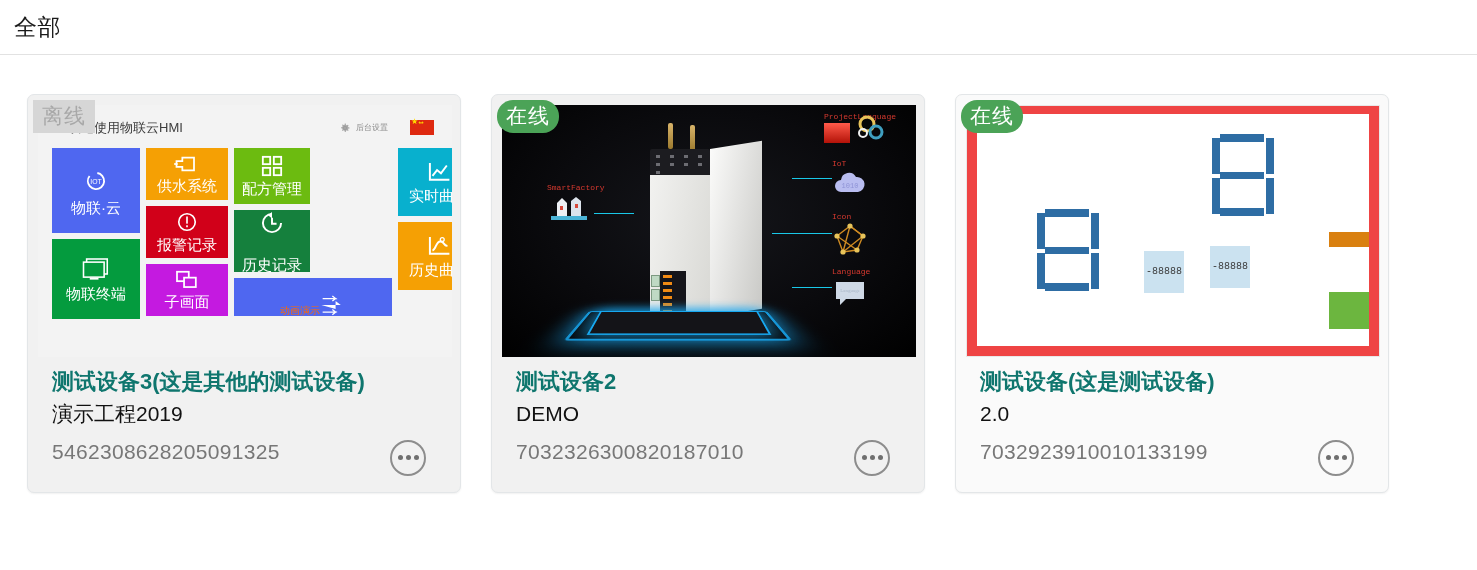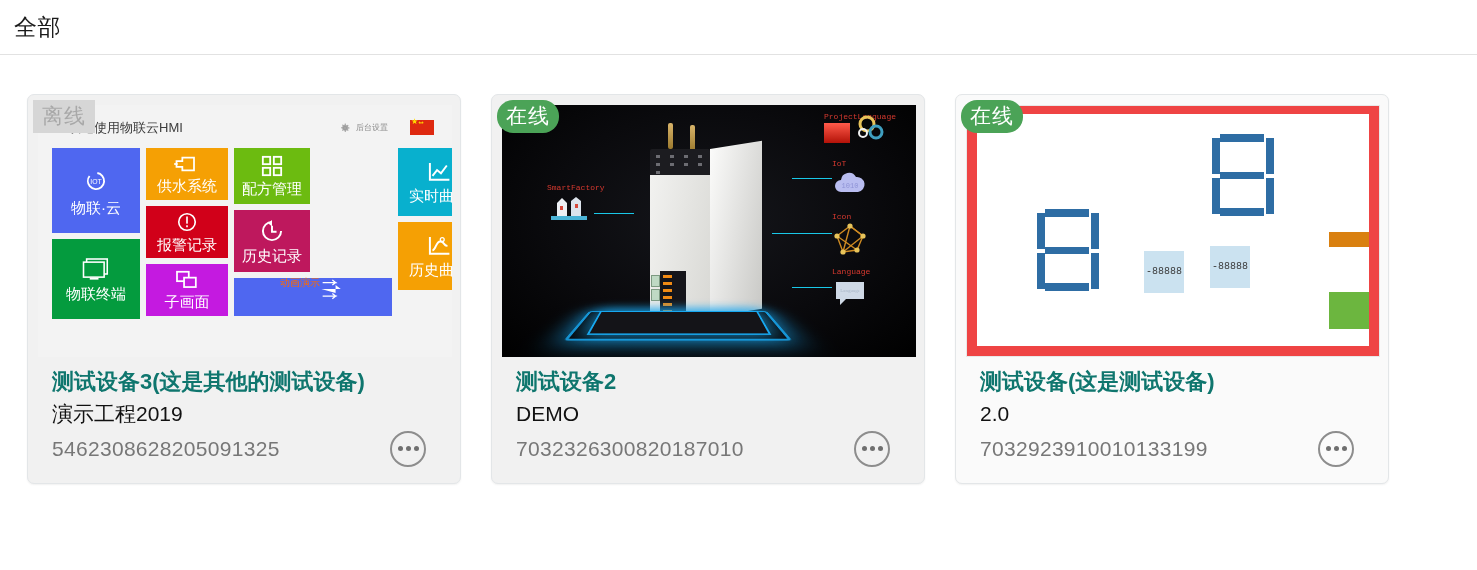--- a/index.html
+++ b/index.html
@@ -77,24 +77,23 @@
     white-space: nowrap;
   }
   .dev-sub {
     font-size: 21px;
     color: #111111;
     line-height: 1.45;
     margin-top: 3px;
   }
   .meta-bottom {
     display: flex;
-    align-items: center;
     justify-content: space-between;
     padding-right: 22px;
-    margin-top: 1px;
+    margin-top: 10px;
   }
   .dev-id {
     font-size: 21px;
     color: #777777;
     letter-spacing: 0.3px;
   }
   .more-btn {
     width: 36px; height: 36px;
     border: 2px solid #8d8d8d;
     border-radius: 50%;
@@ -141,27 +140,27 @@
   }
   .tile .tl-label { font-size: 15px; margin-top: 4px; line-height: 1; }
   .tile .tl-icon { line-height: 1; }
   .t-blue   { background: #4f67f0; }
   .t-green  { background: #049b3e; }
   .t-orange { background: #f5a004; }
   .t-purple { background: #c41ae0; }
   .t-red    { background: #d10019; }
   .t-lgreen { background: #6cbb10; }
   .t-cyan   { background: #08b0ce; }
-  .t-lilac  { background: #be185d; }
+  .t-lilac  { background: #15803d; justify-content: space-between; }
   .t-indigo { background: #4f67f0; }
 
   .svgw { display: block; }
 
   .tile-anim {
-    flex-direction: row; gap: 0; align-items: flex-start; justify-content: center;
+    flex-direction: row; gap: 0; align-items: flex-end; justify-content: center;
   }
   .tile-anim .tl-label { color: #ff6a00; font-size: 10px; margin-top: 0; }
 
   
   .photo-stage { position: absolute; inset: 0; background:
       radial-gradient(ellipse at 50% 45%, #15161b 0%, #0a0a0d 55%, #000000 100%); }
   .plc-wrap { position: absolute; left: 148px; top: 18px; }
   .antenna { position: absolute; width: 5px; height: 26px; background: linear-gradient(#d8b46a,#9c7a2e); border-radius: 2px;}
   .plc-top { position: absolute; left: 0; top: 26px; width: 60px; height: 38px; background: #1c1c20; border-radius: 2px;}
   .plc-top-dot { position: absolute; width: 4px; height: 3px; background: #6d6d72; }

